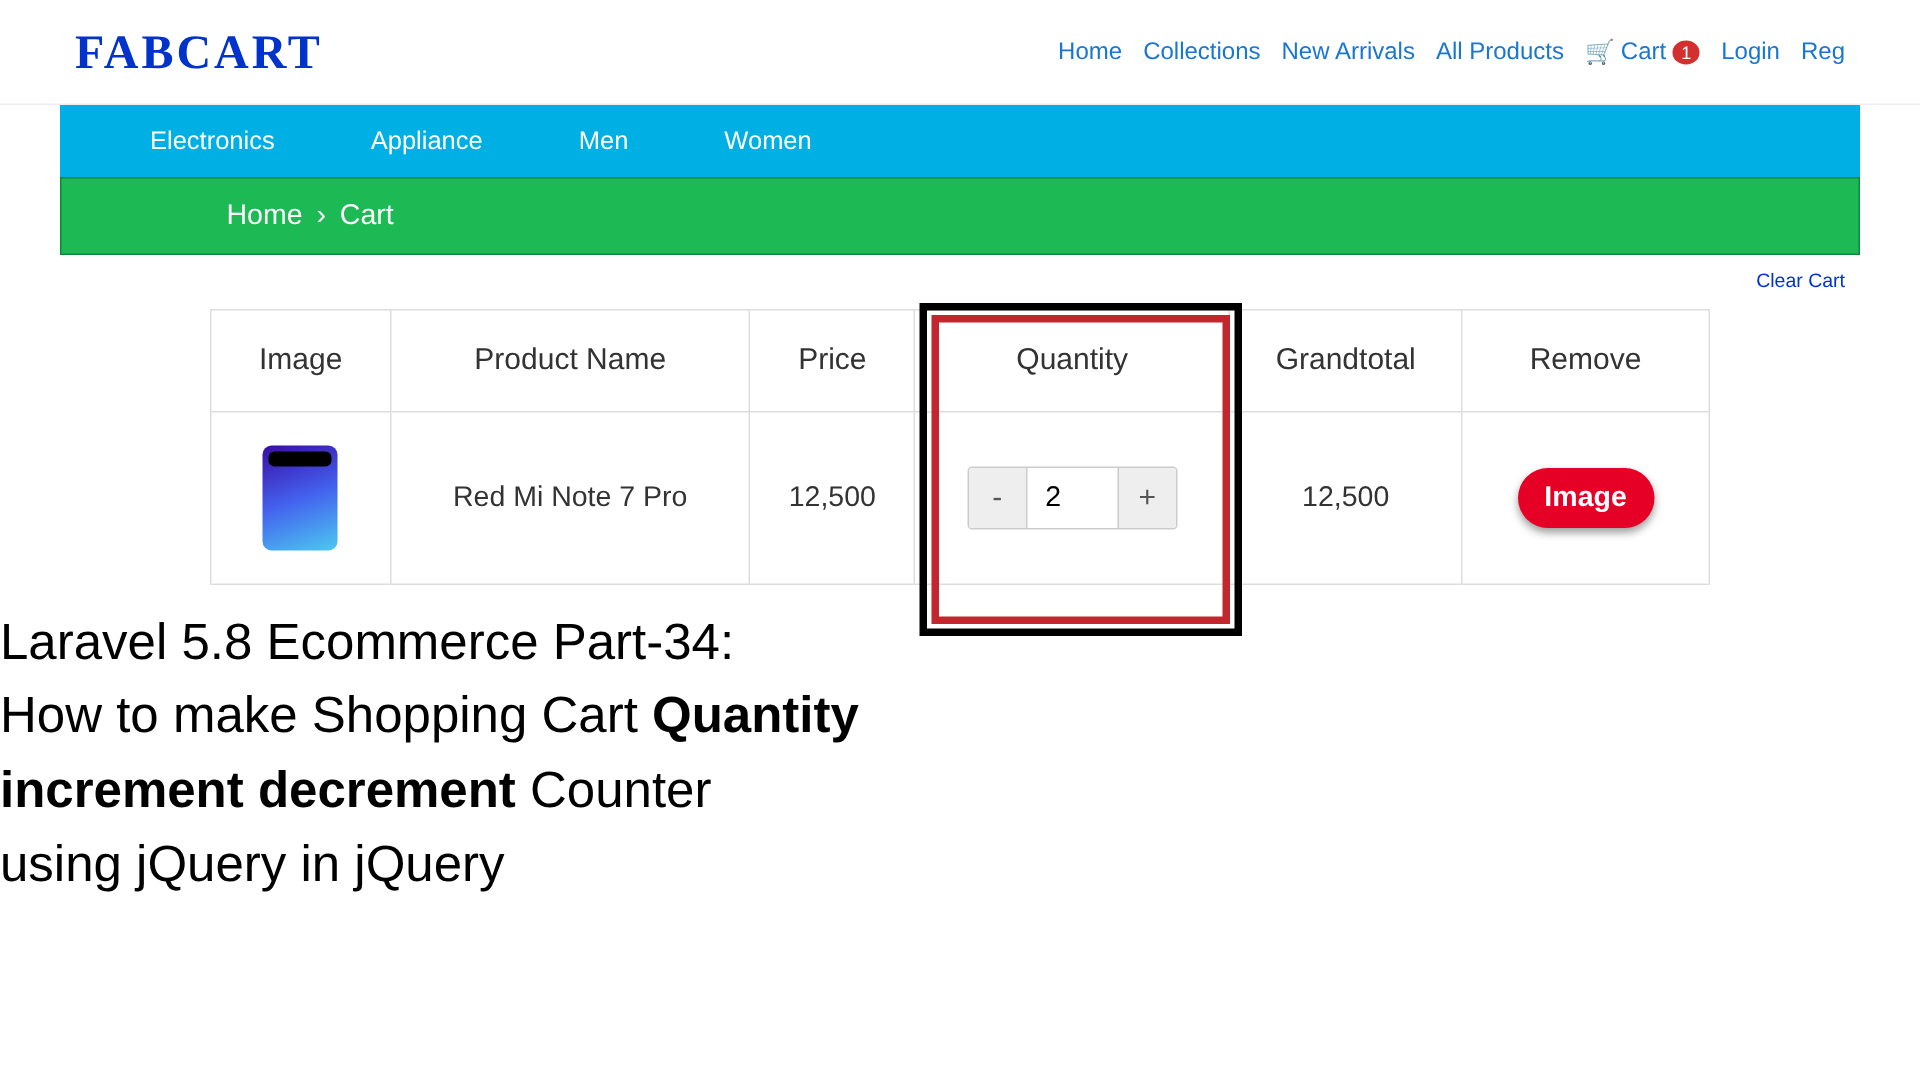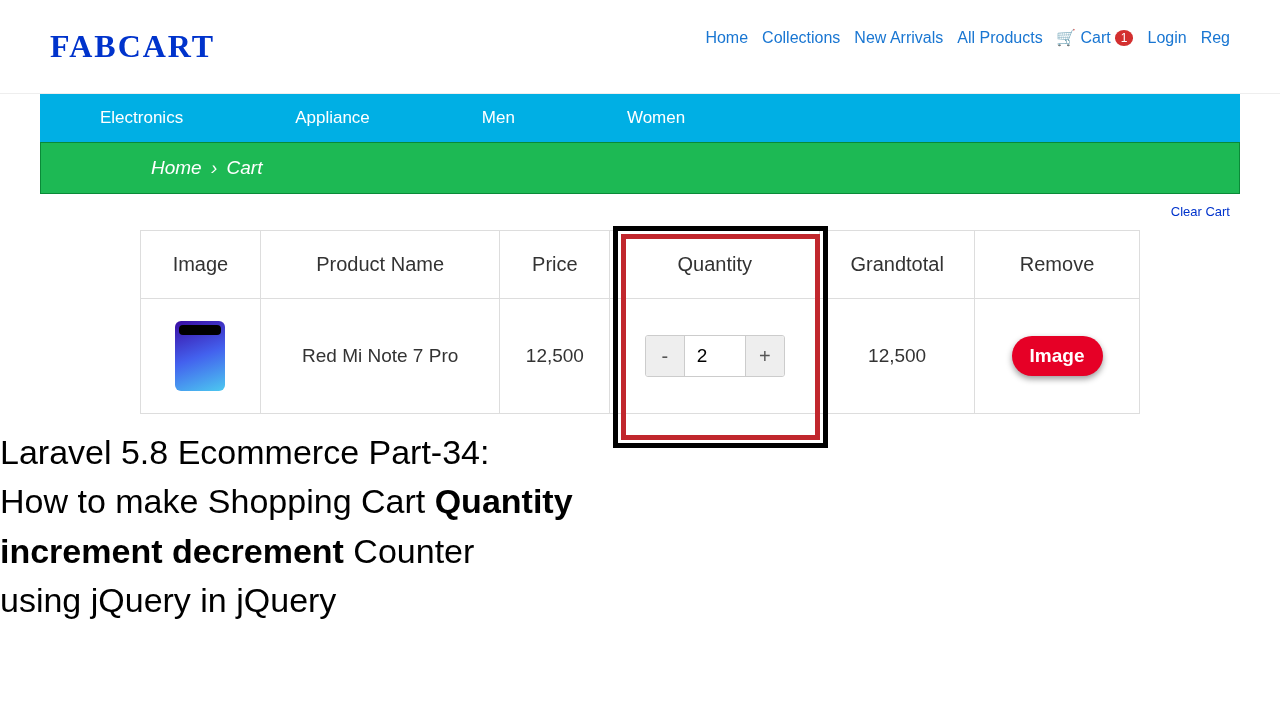--- a/index.html
+++ b/index.html
@@ -1,22 +1,22 @@
 <!DOCTYPE html>
 <html><head>
   <meta charset="utf-8">
   <style>
     * { margin: 0; padding: 0; box-sizing: border-box; }
     body { font-family: Arial, sans-serif; background: #fff; width: 1280px; height: 720px; overflow: hidden; }
     
     .top-header {
       display: flex;
       justify-content: space-between;
-      align-items: flex-start;
-      padding: 28px 50px;
+      align-items: center;
+      padding: 16px 50px;
       border-bottom: 1px solid #eee;
     }
     .logo {
       font-family: 'Times New Roman', serif;
       font-weight: bold;
       font-size: 32px;
       color: #0033cc;
       letter-spacing: 2px;
     }
     .top-nav {
@@ -27,36 +27,35 @@
     }
     .top-nav a { color: #1976d2; text-decoration: none; cursor: pointer; }
     .cart-link { color: #333; display: flex; align-items: center; gap: 4px; }
     .cart-badge { background: #d32f2f; color: #fff; border-radius: 50%; padding: 1px 6px; font-size: 12px; }
     .cart-icon { font-size: 16px; }
     
     .category-nav {
       background: #00afe4;
       padding: 14px 0 14px 40px;
       display: flex;
-      gap: 72px;
+      gap: 24px;
       color: #fff;
       font-size: 17px;
       margin: 0 40px;
     }
     .category-nav a { color: #fff; text-decoration: none; cursor: pointer; padding: 0 20px; }
     
     .breadcrumb {
       background: #1db954;
       color: #fff;
       padding: 14px 0 14px 110px;
       font-size: 19px;
       font-family: 'Segoe UI', sans-serif;
       margin: 0 40px;
       border: 1px solid #0a8a38;
-      font-style: italic;
     }
     .breadcrumb-sep { margin: 0 4px; }
     
     .clear-cart-row { text-align: right; padding: 8px 50px 4px 0; }
     .clear-cart { color: #0033cc; font-size: 13px; font-weight: 500; text-decoration: none; cursor: pointer; }
     
     .cart-table {
       margin: 6px auto 0;
       width: 1000px;
       border-collapse: collapse;

